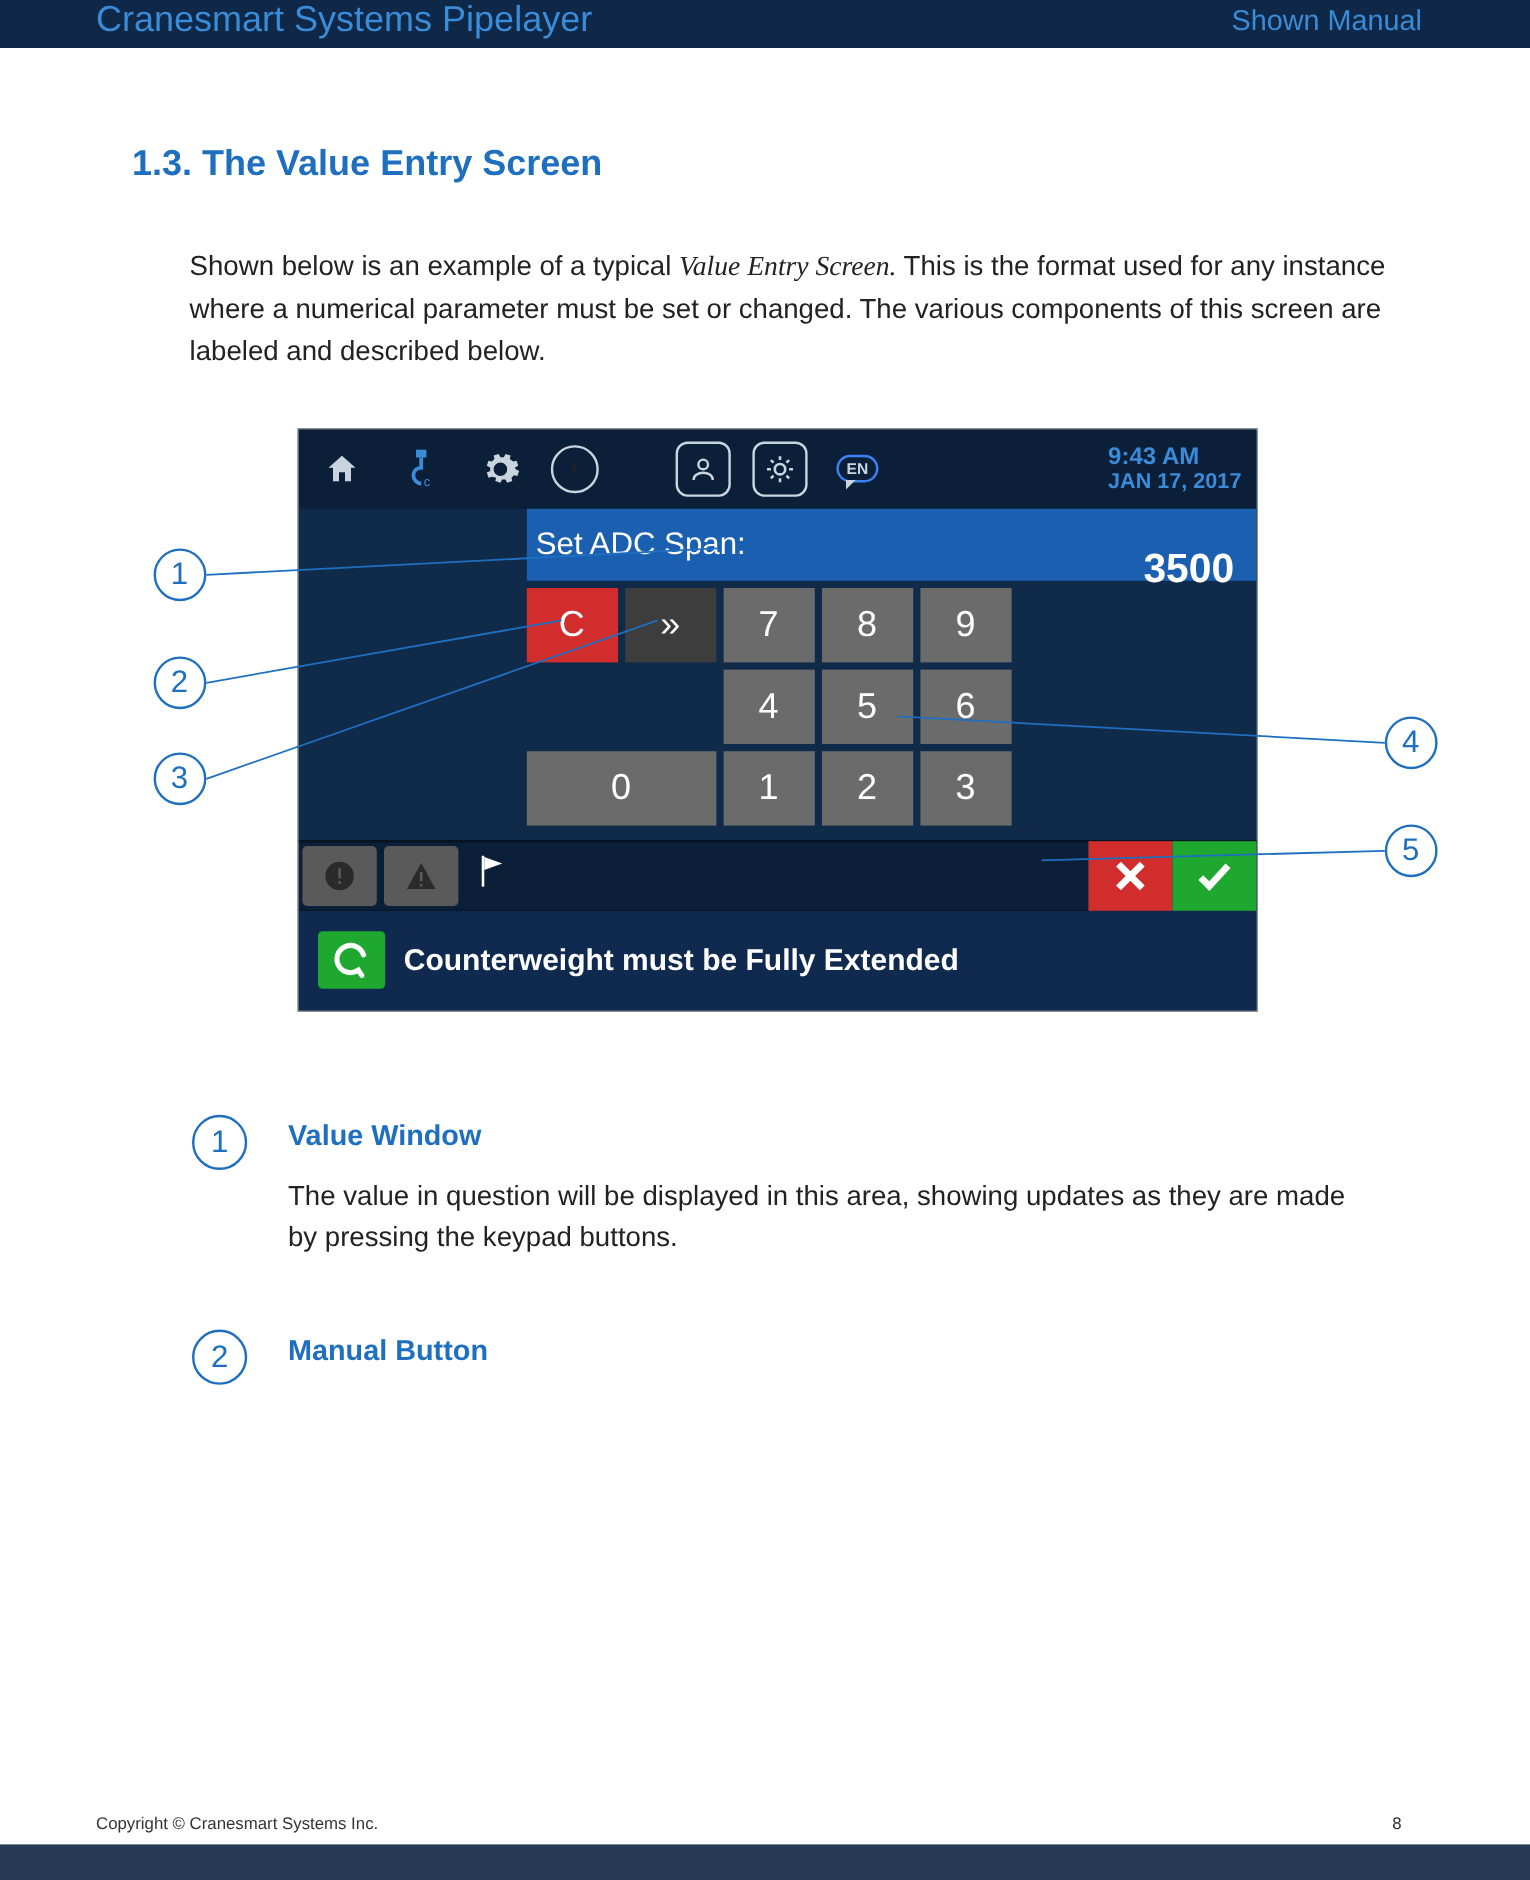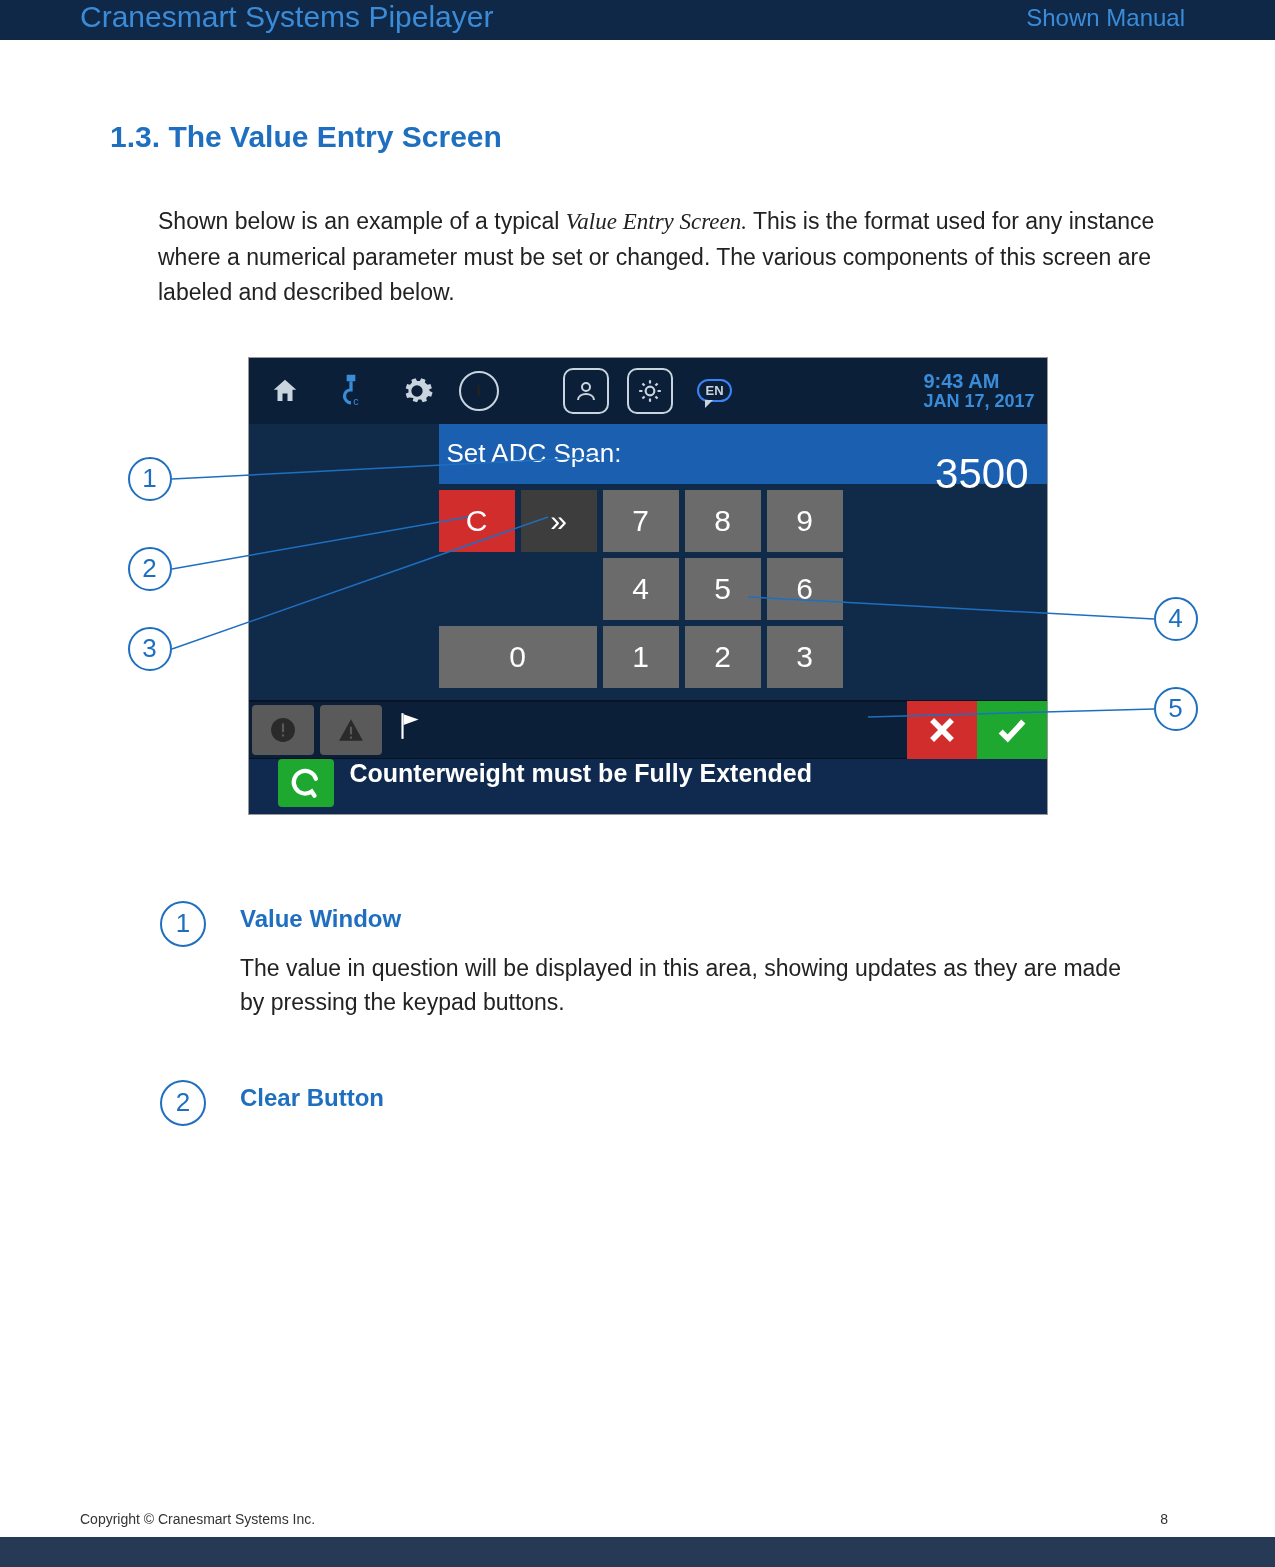--- a/index.html
+++ b/index.html
@@ -27,39 +27,39 @@
   .spacer { flex:0 0 28px; }
   .clock { margin-left:auto; color:#3a8bd8; font-weight:700; font-size:20px; line-height:1.1; text-align:left;}
   .clock .date { font-size:18px; }
 
   .mid { display:flex; }
   .mid-left { width:190px; background:#102b49; }
   .mid-right { flex:1; background:#102b49; }
 
   .value-row { background:#1b5fb0; height:60px; display:flex; align-items:center; padding:0 18px 0 8px; color:#fff; font-size:26px; }
   .value-row .label { flex:1; }
-  .value-row .val { font-size:42px; font-weight:400;margin-top:41px; }
+  .value-row .val { font-size:34px; font-weight:700;margin-top:41px; }
 
   .keypad { padding:6px 0 6px 0; }
   .krow { display:flex; gap:6px; margin-bottom:6px; }
   .key { width:76px; height:62px; background:#6b6b6b; color:#fff; font-size:30px; display:flex; align-items:center; justify-content:center; border:none; }
   .key.red { background:#d12d2d; }
   .key.dark { background:#3d3d3d; }
   .key.wide { width:158px; }
   .key.blank { background:#102b49; visibility:hidden; }
 
   .status-row { height:58px; background:#0b2038; display:flex; align-items:center; border-top:2px solid #061422; }
   .status-row .sbtn { width:62px; height:50px; margin:4px 3px; background:#5a5a5a; border-radius:4px; display:flex; align-items:center; justify-content:center; color:#2a2a2a; font-size:26px;}
   .status-row .flag { width:50px; color:#fff; text-align:center; font-size:26px; }
   .status-row .gap { flex:1; }
   .status-row .sq { width:70px; height:58px; display:flex; align-items:center; justify-content:center; font-size:36px; font-weight:bold; color:#fff;}
   .status-row .sq.red { background:#d12d2d; }
   .status-row .sq.green { background:#1ea82f; }
 
-  .msg-row { height:56px; background:#0f2a4e; display:flex; padding:0 29px; gap:16px; border-top:1px solid #061422;}
+  .msg-row { height:84px; background:#0f2a4e; display:flex; align-items:center; padding:0 16px; gap:16px; border-top:1px solid #061422;}
   .msg-row .g { width:56px; height:48px; background:#1ea82f; border-radius:4px; color:#fff; font-size:34px; font-style:italic; font-weight:bold; display:flex; align-items:center; justify-content:center;}
   .msg-row .txt { color:#fff; font-size:25px; font-weight:600; }
 
   
   .callout-num { position:absolute; width:44px; height:44px; border:2px solid #1f6fc0; border-radius:50%; background:#fff; color:#1f6fc0; font-size:26px; display:flex; align-items:center; justify-content:center; z-index:5;}
   svg.lines { position:absolute; top:0; left:0; overflow:visible; z-index:4; pointer-events:none;}
 
   
   .desc-section { margin-left: 50px; margin-right: 40px; }
   .desc { display:flex; gap:34px; margin-bottom:64px; }
@@ -232,21 +232,21 @@
     <div class="desc">
       <div class="num">1</div>
       <div class="body">
         <h3>Value Window</h3>
         <p>The value in question will be displayed in this area, showing updates as they are made by pressing the keypad buttons.</p>
       </div>
     </div>
     <div class="desc">
       <div class="num">2</div>
       <div class="body">
-        <h3>Clear Button</h3>
+        <h3>Manual Button</h3>
       </div>
     </div>
   </div>
 </div>
 
 <div class="footer">
   <span>Copyright © Cranesmart Systems Inc.</span>
   <span>8</span>
 </div>
 <div class="bottom-bar"></div>

